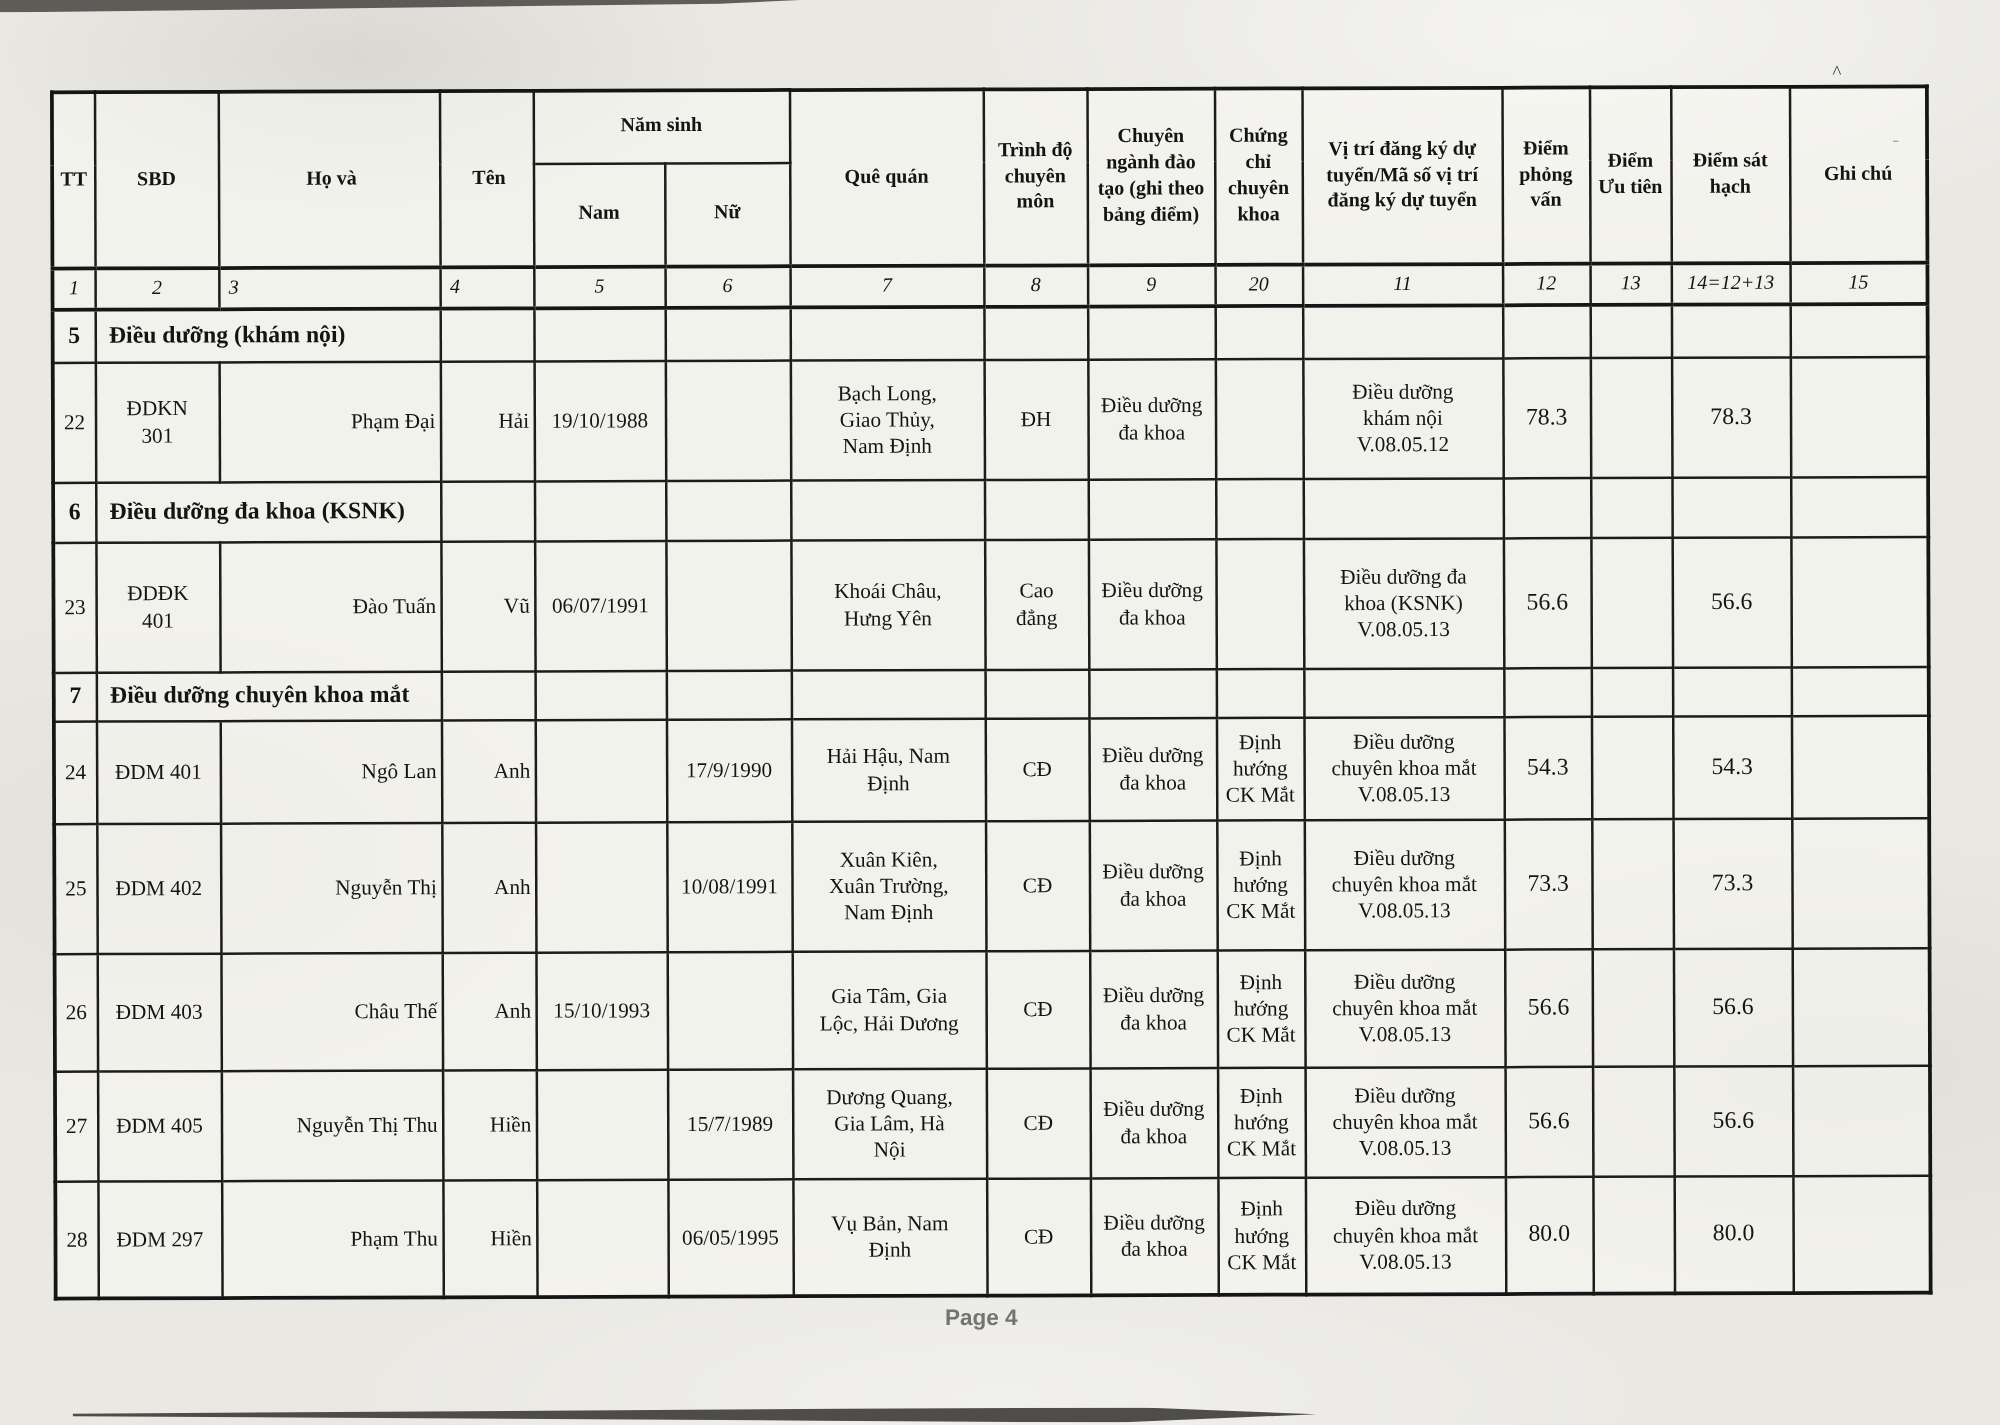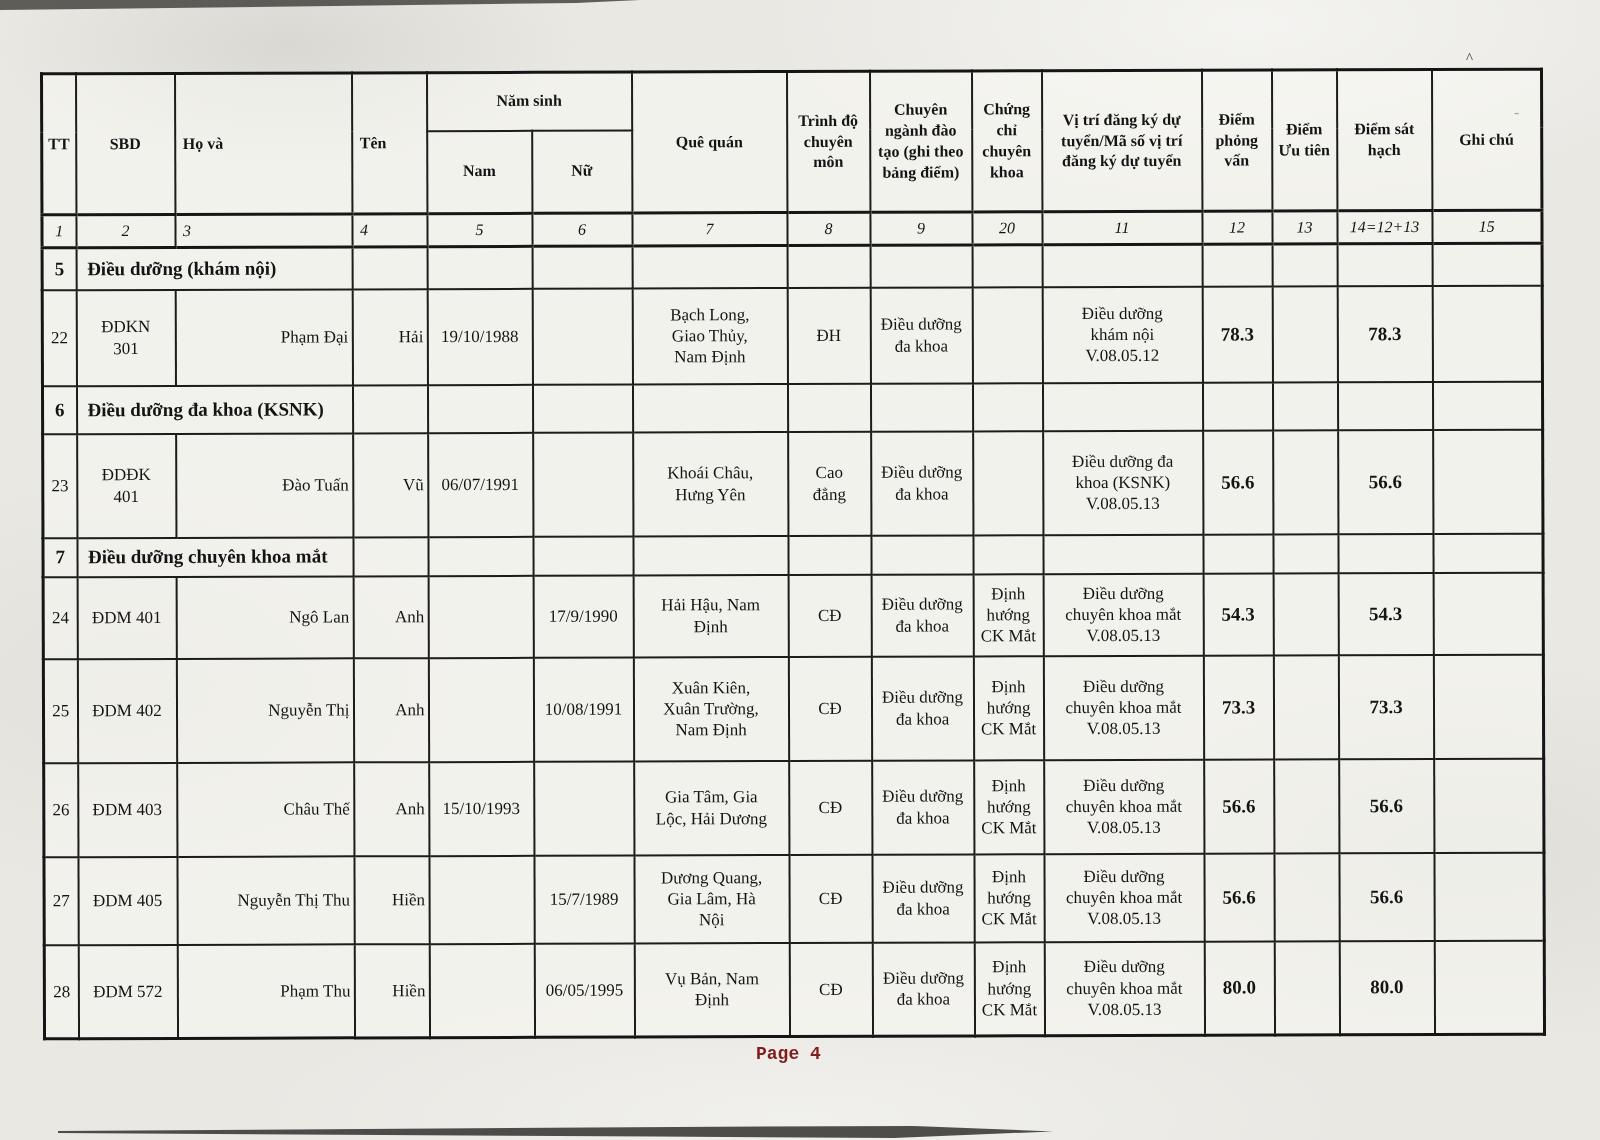--- a/index.html
+++ b/index.html
@@ -22,31 +22,31 @@
   table{
     border-collapse:collapse;table-layout:fixed;width:1500px;
     border:3px solid #151515;background:rgba(250,249,244,.55);
   }
   th,td{
     border:2px solid #1c1c1c;vertical-align:middle;text-align:center;
     font-size:17px;line-height:1.25;padding:2px 3px;overflow:hidden;
     white-space:pre-line;
   }
   thead th{font-weight:bold;font-size:16px;line-height:1.3;}
-  th.al{text-align:left;padding-left:7px;}
+  th.al{text-align:center;padding-left:7px;}
   .num-row td{font-style:italic;font-size:16px;border-top:3px solid #161616;border-bottom:3px solid #161616;}
   .num-row td.al{text-align:left;padding-left:7px;}
   .section-title{text-align:left;font-weight:bold;font-size:19px;padding-left:10px;border-radius:16px;}
   .col-tt.section-num{font-weight:bold;font-size:19px;}
   .col-ho_va,.col-ten{text-align:right;padding-left:8px;}
   .col-nu{text-align:center;padding-right:3px;}
-  .col-diem_pv,.col-diem_sh{font-weight:bold;font-size:19px;margin-top:32px;}
+  .col-diem_pv,.col-diem_sh{font-weight:normal;font-size:19px;margin-top:32px;}
   .page-footer{
     position:absolute;left:756px;top:1044px;
-    font-family:Liberation Mono, monospace;font-weight:bold;font-size:18px;color:#7f1d1d;
+    font-family:Liberation Sans, sans-serif;font-weight:bold;font-size:18px;color:#737373;
   }
   
   .edge-top{
     position:absolute;left:0;top:0;width:640px;height:10px;background:#45443f;opacity:.85;
     clip-path:polygon(0 0,100% 0,90% 30%,0 100%);
   }
   .edge-bottom{
     position:absolute;left:58px;top:1126px;width:995px;height:12px;background:#3c3b38;
     clip-path:polygon(0 42%,62% 8%,86% 0,100% 45%,84% 100%,60% 88%,0 58%);
     opacity:.9;
@@ -305,21 +305,21 @@
           <td class="col-vi_tri">Điều dưỡng
 chuyên khoa mắt
 V.08.05.13</td>
           <td class="col-diem_pv">56.6</td>
           <td class="col-diem_ut"></td>
           <td class="col-diem_sh">56.6</td>
           <td class="col-ghi_chu"></td>
         </tr>
         <tr style="height: 94px;">
           <td class="col-tt">28</td>
-          <td class="col-sbd">ĐDM 572</td>
+          <td class="col-sbd">ĐDM 297</td>
           <td class="col-ho_va">Phạm Thu</td>
           <td class="col-ten">Hiền</td>
           <td class="col-nam"></td>
           <td class="col-nu">06/05/1995</td>
           <td class="col-que_quan">Vụ Bản, Nam
 Định</td>
           <td class="col-trinh_do">CĐ</td>
           <td class="col-chuyen_nganh">Điều dưỡng
 đa khoa</td>
           <td class="col-chung_chi">Định

